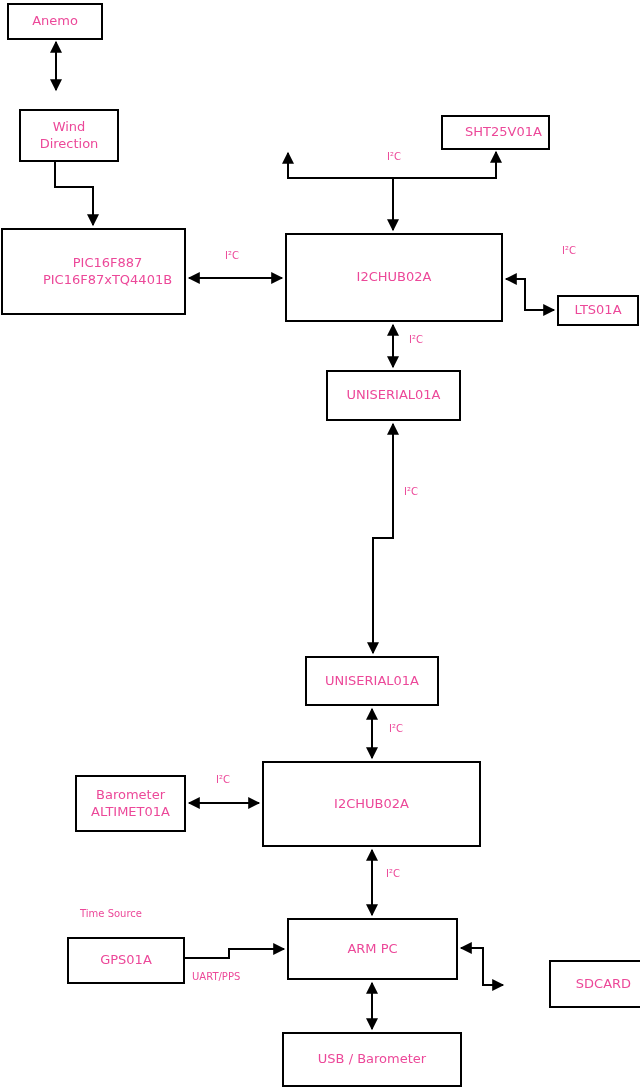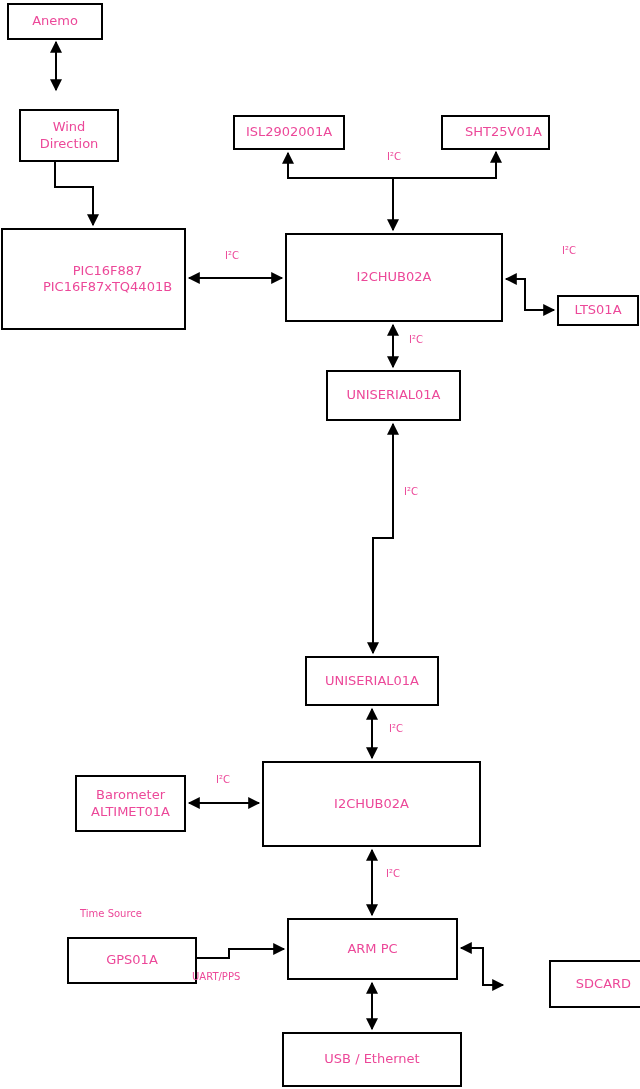--- a/index.html
+++ b/index.html
@@ -86,28 +86,25 @@
 
   <div class="node" style="left:7px; top:3px; width:96px; height:37px;">
     <span>Anemo</span>
   </div>
 
   <div class="node" style="left:19px; top:93px; width:100px; height:53px;margin-top:16px;">
     <span>Wind</span>
     <span>Direction</span>
   </div>
 
-  <div class="node" style="left:1px; top:228px; width:185px; height:102px;padding-left:28px;">
+  <div class="node" style="left:1px; top:228px; width:185px; height:87px;padding-left:28px;">
     <span>PIC16F887</span>
     <span>PIC16F87xTQ4401B</span>
   </div>
 
-  <div class="node" style="left:233px; top:115px; width:112px; height:35px;">
-    <span>ISL2902001A</span>
-  </div>
 
   <div class="node" style="left:441px; top:115px; width:109px; height:35px;padding-left:16px;">
     <span>SHT25V01A</span>
   </div>
 
   <div class="node" style="left:285px; top:233px; width:218px; height:89px;">
     <span>I2CHUB02A</span>
   </div>
 
   <div class="node" style="left:557px; top:295px; width:82px; height:31px;">
@@ -124,34 +121,34 @@
 
   <div class="node" style="left:262px; top:761px; width:219px; height:86px;">
     <span>I2CHUB02A</span>
   </div>
 
   <div class="node" style="left:75px; top:775px; width:111px; height:57px;">
     <span>Barometer</span>
     <span>ALTIMET01A</span>
   </div>
 
-  <div class="node" style="left:67px; top:937px; width:130px; height:47px;">
+  <div class="node" style="left:67px; top:937px; width:118px; height:47px;">
     <span>GPS01A</span>
   </div>
 
   <div class="node" style="left:287px; top:918px; width:171px; height:62px;">
     <span>ARM PC</span>
   </div>
 
   <div class="node" style="left:506px; top:960px; width:109px; height:48px;margin-left:43px;">
     <span>SDCARD</span>
   </div>
 
   <div class="node" style="left:282px; top:1032px; width:180px; height:55px;">
-    <span>USB / Ethernet</span>
+    <span>USB / Barometer</span>
   </div>
 
   <span class="edge-label" style="left:80px; top:908px;">Time Source</span>
 
   <span class="edge-label" style="left:192px; top:971px;">UART/PPS</span>
 
   <span class="edge-label" style="left:225px; top:250px;">I²C</span>
 
   <span class="edge-label" style="left:387px; top:151px;">I²C</span>
 

